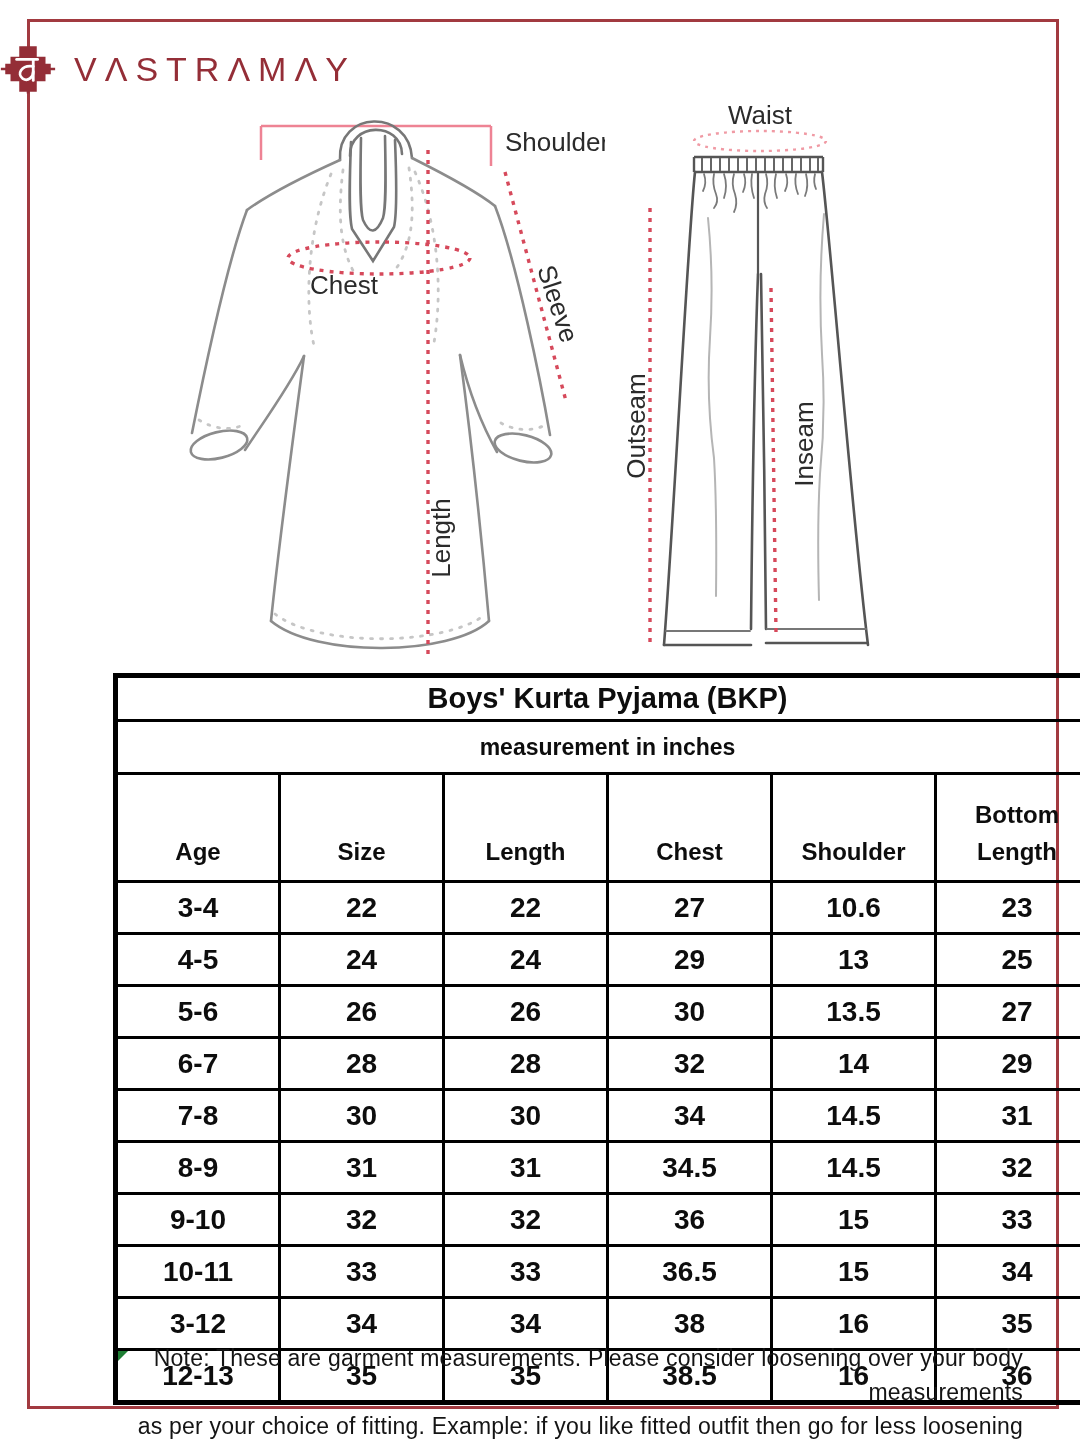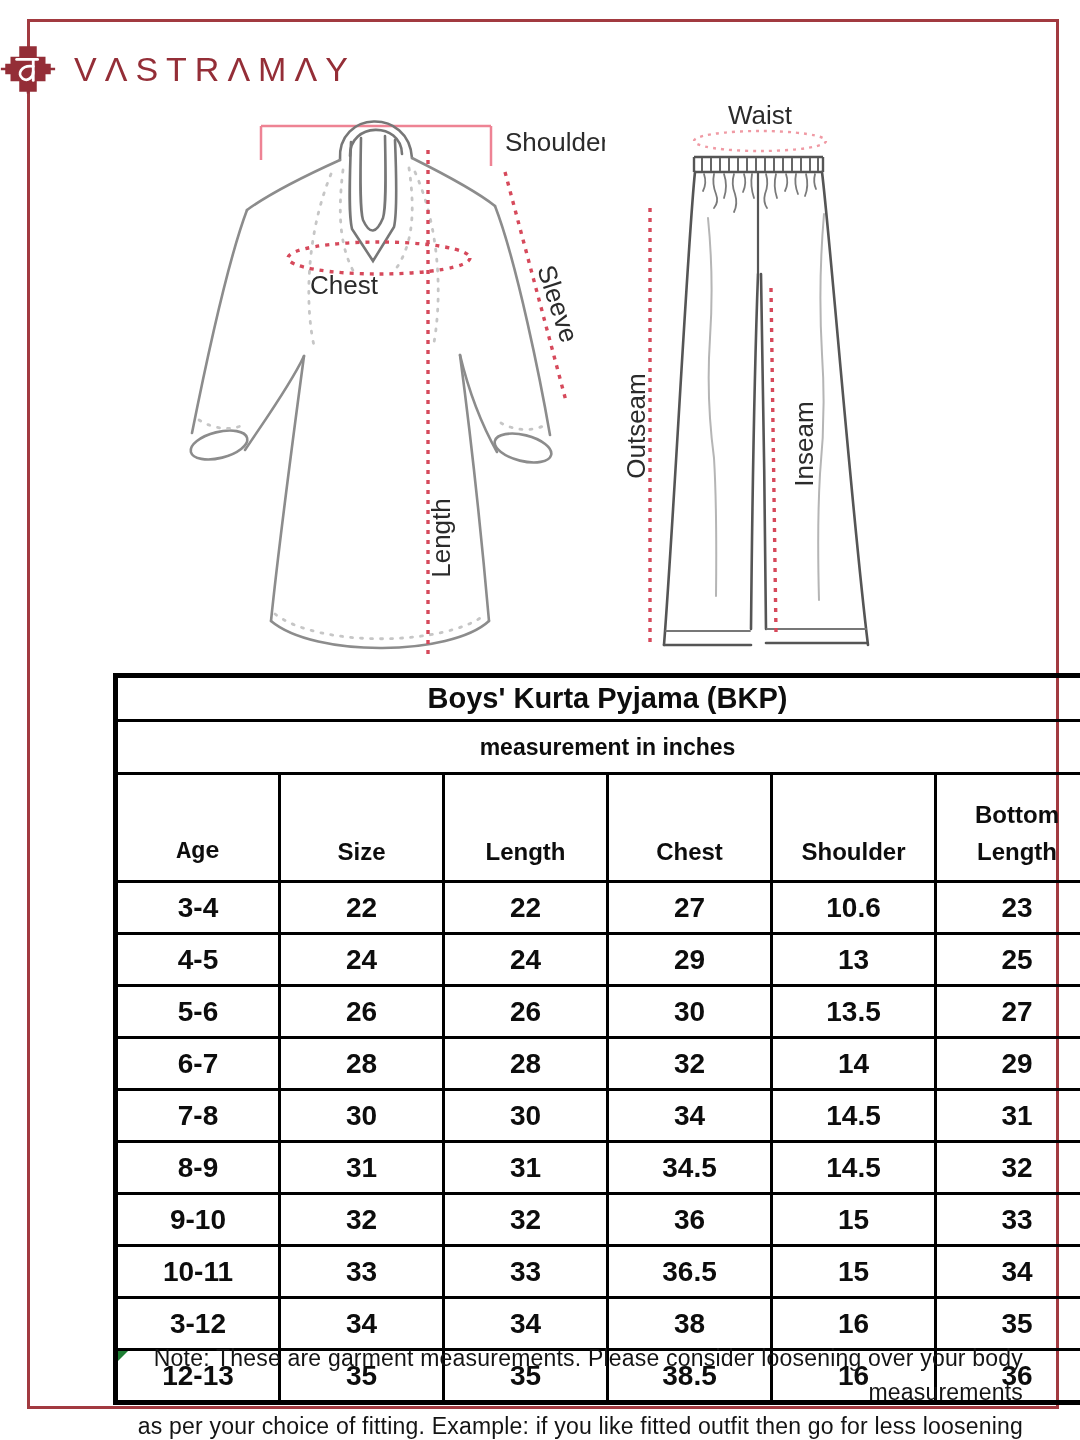--- a/index.html
+++ b/index.html
@@ -35,21 +35,21 @@
   .size-table td,.size-table th{
     border:3px solid #000;text-align:center;vertical-align:middle;
     color:#0d0d0d;overflow:hidden;
   }
   .size-table .title-cell{height:39px;font-size:29px;font-weight:700;}
   .size-table .subtitle-cell{height:48px;font-size:23px;font-weight:700;}
   .size-table th{
     height:95px;font-size:24px;font-weight:700;vertical-align:bottom;
     padding:0 6px 10px 6px;line-height:1.55;
   }
-  .size-table th:first-child{width:16%;font-family:Liberation Mono, monospace;}
+  .size-table th:first-child{width:16%;}
   .size-table td.data-cell{height:47px;font-size:28px;font-weight:700;}
   .size-table td{position:relative;}
   td.green-corner::before{
     content:"";position:absolute;left:0;top:0;width:0;height:0;
     border-top:10px solid #1e7e34;border-right:10px solid transparent;
   }
   
   .note{
     position:absolute;left:57px;top:1341px;width:966px;
     font-size:23px;line-height:34px;text-align:right;color:#141414;

